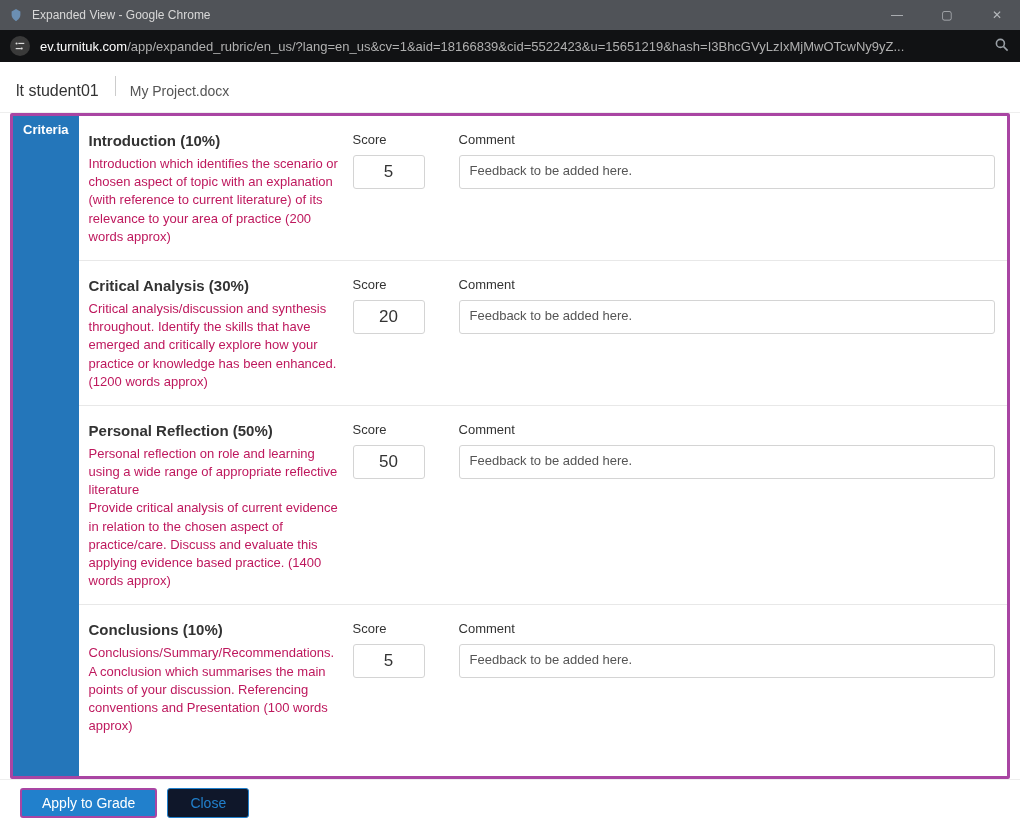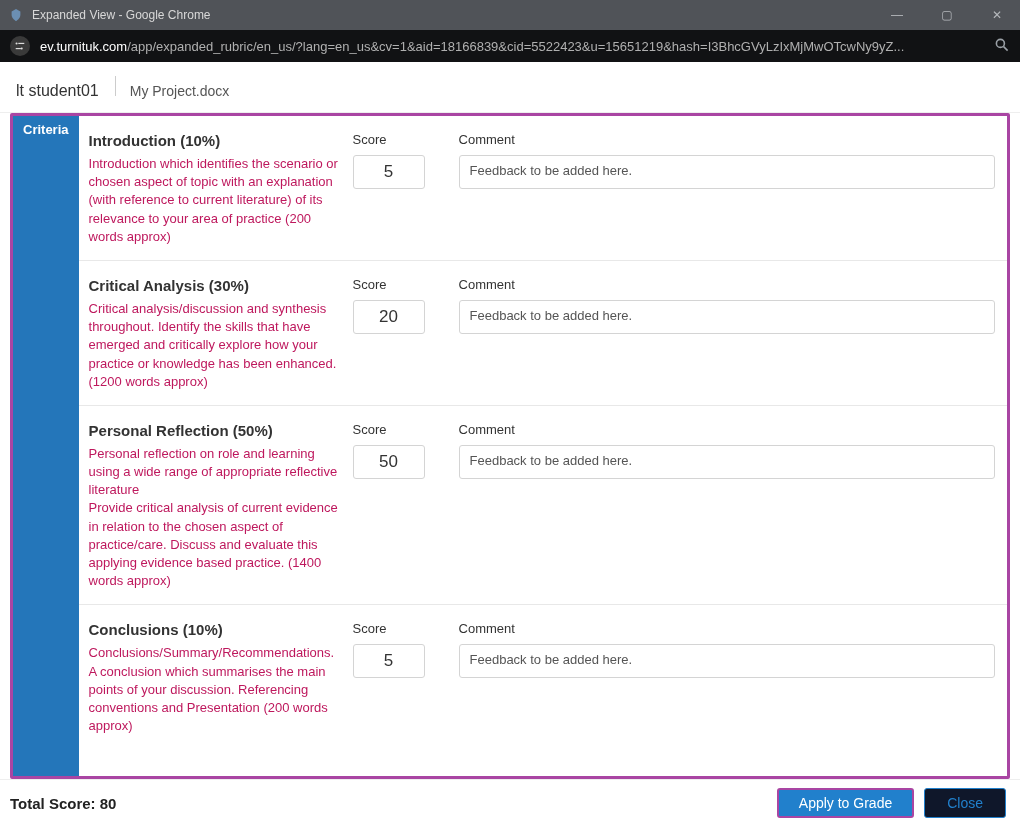--- a/index.html
+++ b/index.html
@@ -311,32 +311,31 @@
       </div>
       <div class="crit-comment">
         <div class="comment-label">Comment</div>
         <div class="comment-field">Feedback to be added here.</div>
       </div>
     </div>
 
     <div class="criterion-row">
       <div class="crit-left">
         <div class="crit-title">Conclusions (10%)</div>
-        <div class="crit-desc">Conclusions/Summary/Recommendations. A conclusion which summarises the main points of your discussion. Referencing conventions and Presentation (200 words approx)</div>
+        <div class="crit-desc">Conclusions/Summary/Recommendations. A conclusion which summarises the main points of your discussion. Referencing conventions and Presentation (100 words approx)</div>
       </div>
       <div class="crit-score">
         <div class="score-label">Score</div>
         <input class="score-input" value="5" style="">
       </div>
       <div class="crit-comment">
         <div class="comment-label">Comment</div>
         <div class="comment-field">Feedback to be added here.</div>
       </div>
     </div>
 
   </div>
 </div>
 
 <div class="footer">
-  <div class="total-score">Total Score: 80</div>
   <button class="btn btn-primary">Apply to Grade</button>
   <button class="btn btn-secondary">Close</button>
 </div>
 
 </body></html>

